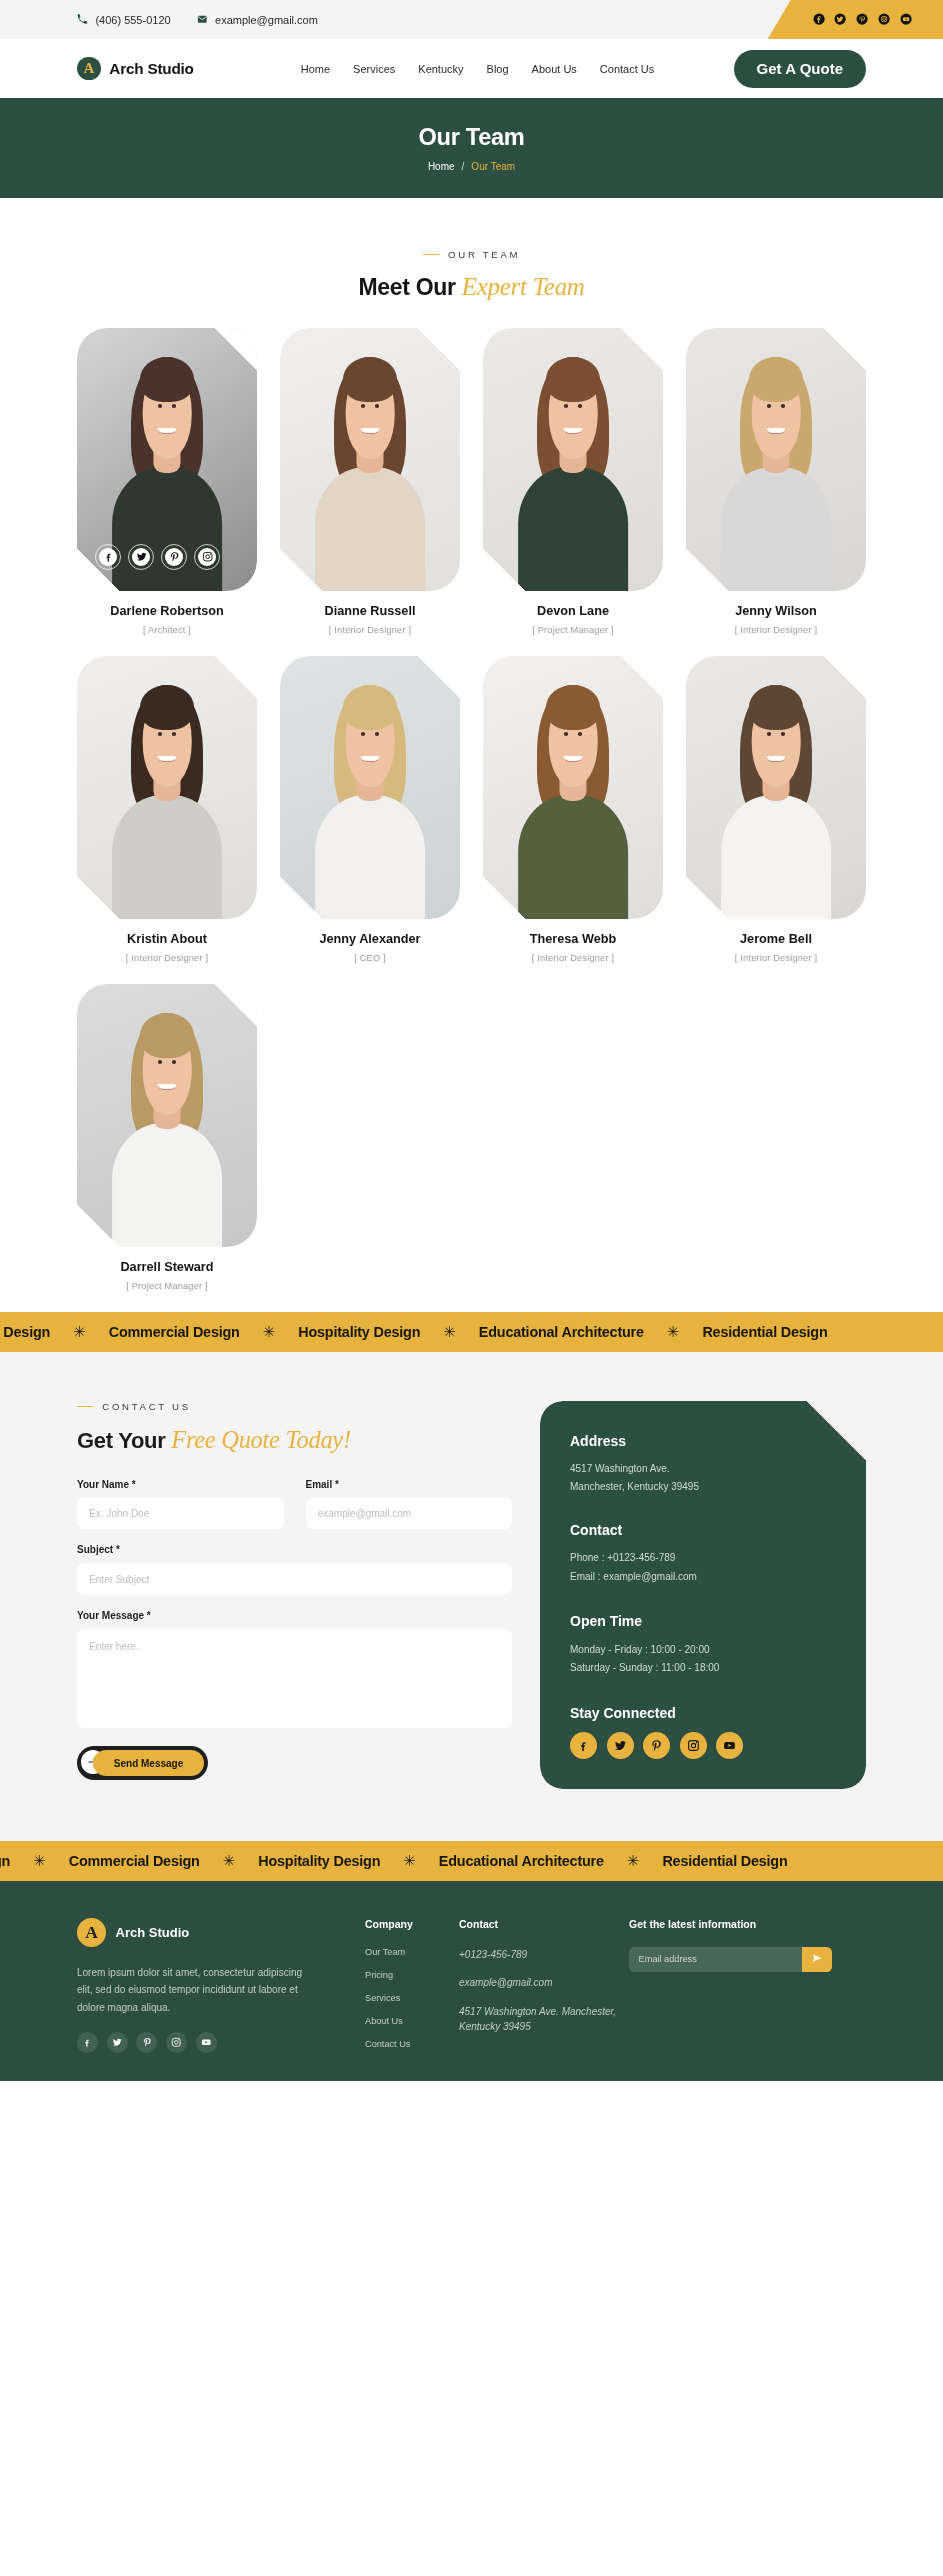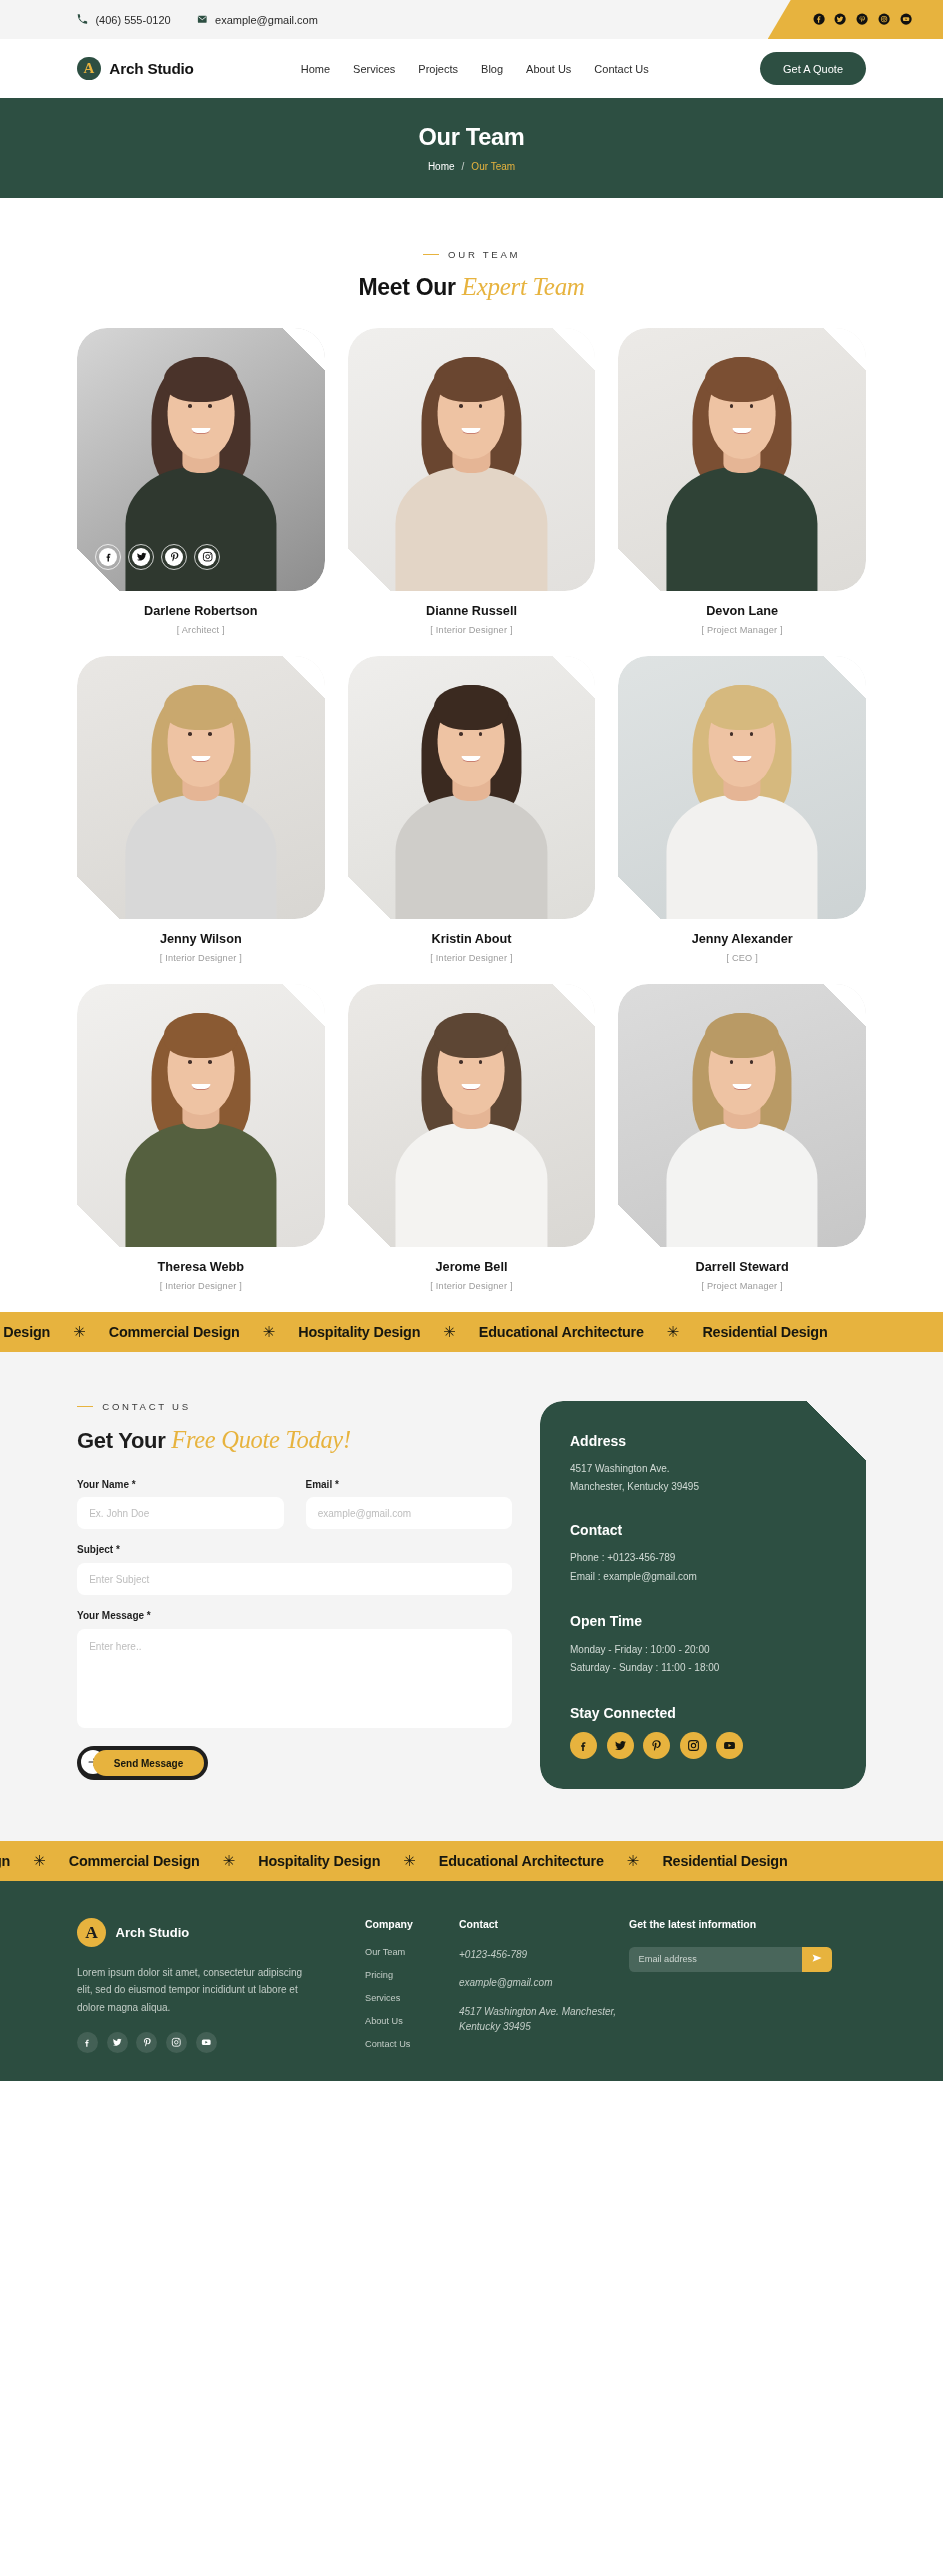--- a/index.html
+++ b/index.html
@@ -48,21 +48,21 @@
     width:23.6px; height:23.6px; border-radius:50%; background:var(--green);
     display:flex; align-items:center; justify-content:center;
     color:var(--gold); font-family:"Liberation Serif", serif; font-size:15px; font-weight:700;
     line-height:1;
   }
   .brand-name{ font-size:15.3px; font-weight:700; letter-spacing:-0.2px; color:#141414; }
   .menu{ display:flex; align-items:center; gap:23px; margin-left:107px; }
   .menu a{ font-size:11px; color:#2b2b2b; text-decoration:none; }
   .quote-btn{
     margin-left:auto; background:var(--green); color:#fff; border:none;
-    font-family:inherit; font-size:11px; font-weight:400;
+    font-family:inherit; font-size:15px; font-weight:700;
     padding:10.5px 23px; border-radius:19px; cursor:pointer; white-space:nowrap;
   }
 
   
   .hero{
     background:var(--green); height:100px; display:flex; flex-direction:column;
     align-items:center; justify-content:center; gap:10.5px;
   }
   .hero h1{ color:#fff; font-size:23.6px; font-weight:700; letter-spacing:-0.3px; }
   .crumb{ display:flex; align-items:center; gap:7px; font-size:10px; }
@@ -80,21 +80,21 @@
   .sec-title{
     text-align:center; margin-top:13px; font-size:23px; font-weight:700;
     letter-spacing:-0.3px; color:#141414;
   }
   .sec-title .it{
     font-family:"Liberation Serif", serif; font-style:italic; font-weight:400;
     color:var(--gold); font-size:25px;
   }
 
   .grid{
-    margin-top:27px; display:grid; grid-template-columns:repeat(3, 1fr);
+    margin-top:27px; display:grid; grid-template-columns:repeat(4, 1fr);
     column-gap:23px; row-gap:0;
   }
   .card{ display:flex; flex-direction:column; align-items:center; margin-bottom:21px; }
   .photo{
     width:100%; height:263px; position:relative; overflow:hidden;
     border-radius:30px;
     -webkit-mask-image:
       linear-gradient(#000,#000),
       linear-gradient(225deg, transparent 0 30px, #000 30px),
       linear-gradient(45deg, transparent 0 30px, #000 30px);
@@ -323,21 +323,21 @@
   </div>
 
   <div class="nav">
     <div class="brand">
       <div class="brand-badge">A</div>
       <div class="brand-name">Arch Studio</div>
     </div>
     <div class="menu">
       <a href="#">Home</a>
       <a href="#">Services</a>
-      <a href="#">Projects</a>
+      <a href="#">Kentucky</a>
       <a href="#">Blog</a>
       <a href="#">About Us</a>
       <a href="#">Contact Us</a>
     </div>
     <button class="quote-btn">Get A Quote</button>
   </div>
 
   <div class="hero">
     <h1>Our Team</h1>
     <div class="crumb">

